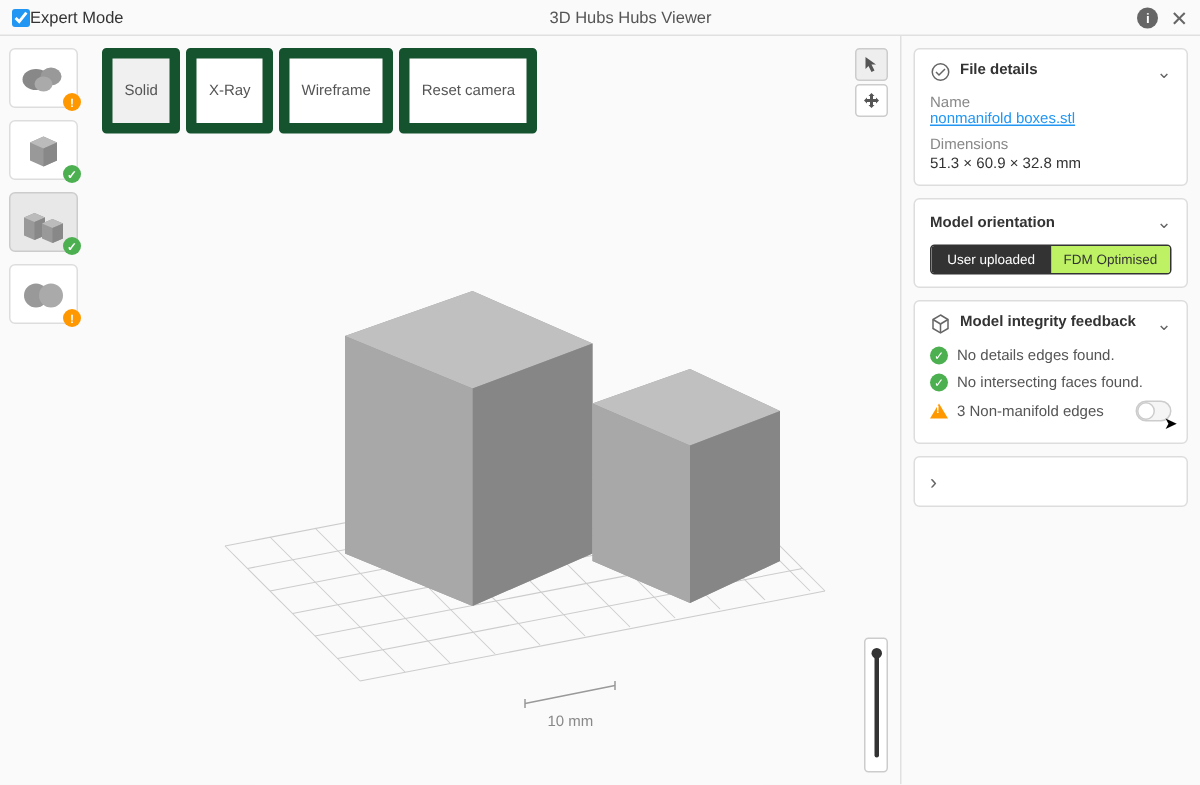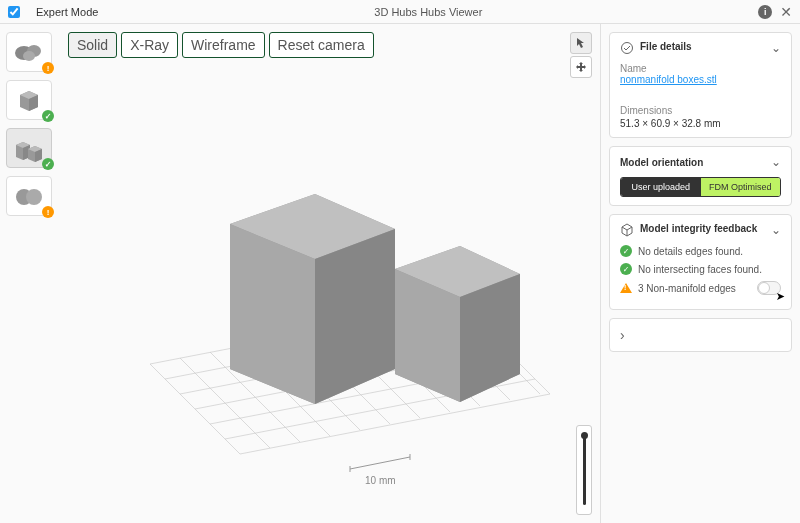--- a/index.html
+++ b/index.html
@@ -1,34 +1,34 @@
 <!DOCTYPE html>
 <html><head>
 <meta charset="utf-8">
 <style>
 *{box-sizing:border-box;margin:0;padding:0;font-family:-apple-system,BlinkMacSystemFont,"Segoe UI",Arial,sans-serif}
 body{width:800px;height:523px;background:#f5f5f5;overflow:hidden;display:flex;flex-direction:column;font-size:11px;color:#333}
 .header{height:24px;display:flex;align-items:center;justify-content:space-between;padding:0 8px;background:#fafafa;border-bottom:1px solid #e0e0e0}
-.header-left{display:flex;align-items:center;gap:16px}
+.header-left{display:flex;align-items:center;gap:0}
 .header-left input[type=checkbox]{width:12px;height:12px;accent-color:#2196f3}
 .header-title{font-weight:500;color:#555}
 .header-right{display:flex;align-items:center;gap:8px}
 .info-icon{width:14px;height:14px;border-radius:50%;background:#666;color:#fff;display:flex;align-items:center;justify-content:center;font-size:9px;font-weight:bold}
 .close-icon{font-size:14px;color:#666;cursor:pointer}
 .main{flex:1;display:flex;overflow:hidden}
 .thumbnails{width:60px;padding:8px 6px;display:flex;flex-direction:column;gap:8px;background:#fafafa}
 .thumb{width:46px;height:40px;border:1px solid #ddd;border-radius:4px;background:#fff;position:relative;cursor:pointer;display:flex;align-items:center;justify-content:center}
 .thumb.selected{background:#e8e8e8;border-color:#ccc}
 .thumb-svg{width:34px;height:30px}
 .thumb-badge{position:absolute;bottom:-3px;right:-3px;width:12px;height:12px;border-radius:50%;display:flex;align-items:center;justify-content:center;font-size:8px;color:#fff;font-weight:bold}
 .badge-warn{background:#ff9800}
 .badge-ok{background:#4caf50}
 .viewport{flex:1;position:relative;background:#fafafa}
 .toolbar{position:absolute;top:8px;left:8px;display:flex;gap:4px}
-.tb-btn{padding:4px 8px;border:1px solid #14532d;border-radius:3px;background:#fff;font-size:14px;cursor:pointer;color:#555}
+.tb-btn{padding:16px 8px;border:7px solid #14532d;border-radius:3px;background:#fff;font-size:10px;cursor:pointer;color:#555}
 .tb-btn.active{background:#f0f0f0}
 .view-tools{position:absolute;top:8px;right:8px;display:flex;flex-direction:column;gap:2px}
 .vt-btn{width:22px;height:22px;border:1px solid #ccc;border-radius:3px;background:#fff;display:flex;align-items:center;justify-content:center;cursor:pointer;font-size:12px;color:#555}
 .vt-btn.active{background:#eee}
 .scale-ruler{position:absolute;bottom:8px;right:8px;width:16px;height:90px;border:1px solid #ccc;border-radius:3px;background:#fff;display:flex;align-items:center;justify-content:center}
 .scale-ruler .bar{width:3px;height:70px;background:#333;border-radius:2px;position:relative}
 .scale-ruler .bar::before{content:"";position:absolute;top:-3px;left:-2px;width:7px;height:7px;border-radius:50%;background:#333}
 .canvas{position:absolute;inset:0}
 .sidebar{width:200px;background:#fafafa;border-left:1px solid #e0e0e0;padding:8px 8px;display:flex;flex-direction:column;gap:8px;overflow-y:auto}
 .panel{border:1px solid #ddd;border-radius:4px;background:#fff;padding:8px 10px}
@@ -179,21 +179,21 @@
               <circle cx="7" cy="7" r="5.5" fill="none" stroke="#666" stroke-width="1"></circle>
               <path d="M4 7 L6 9 L10 5" fill="none" stroke="#666" stroke-width="1"></path>
             </svg>
           <span>File details</span>
         </div>
         <span class="chev">⌄</span>
       </div>
       <div class="panel-body">
         <div class="label">Name</div>
         <a href="#" class="link">nonmanifold boxes.stl</a>
-        <div class="label" style="margin-top:20px">Dimensions</div>
+        <div class="label" style="margin-top:6px">Dimensions</div>
         <div class="dim">51.3 × 60.9 × 32.8 mm</div>
       </div>
     </div>
 
     <div class="panel">
       <div class="panel-head">
         <div class="panel-head-left">
             <span>Model orientation</span>
           </div>
         <span class="chev">⌄</span>

